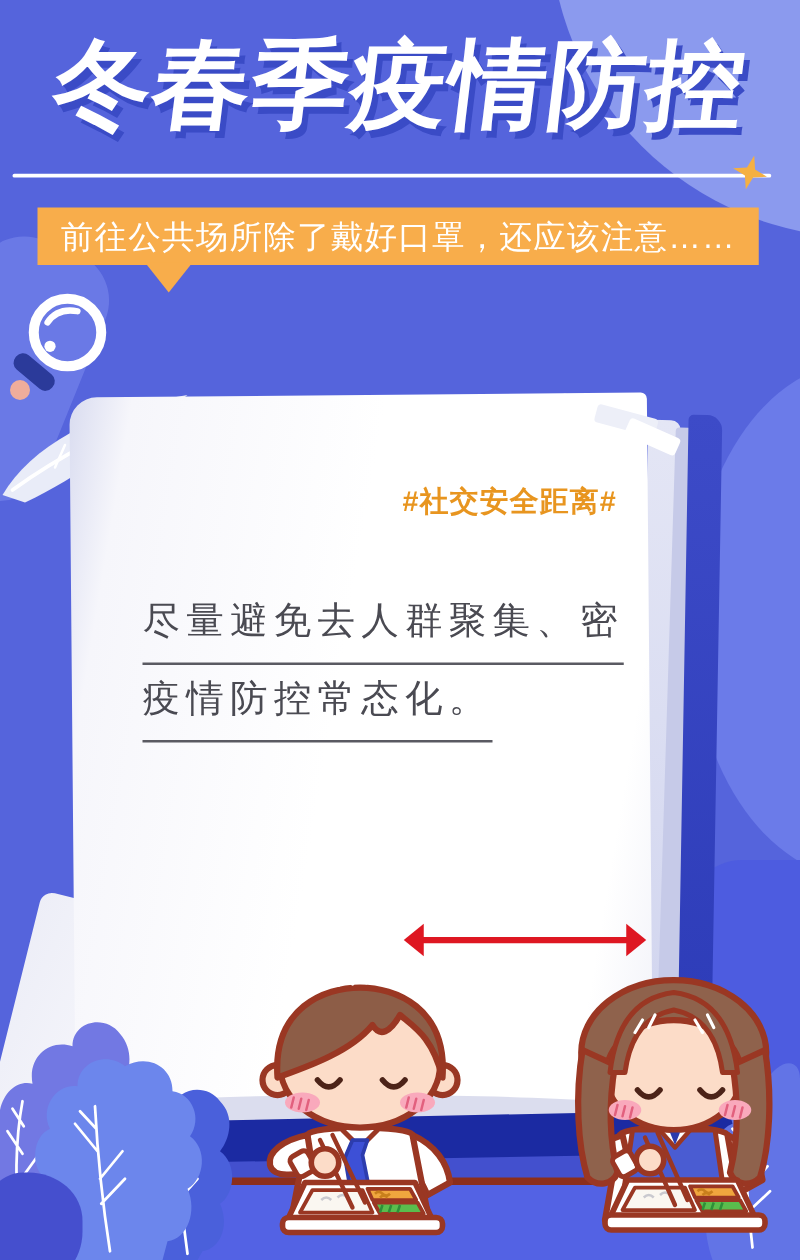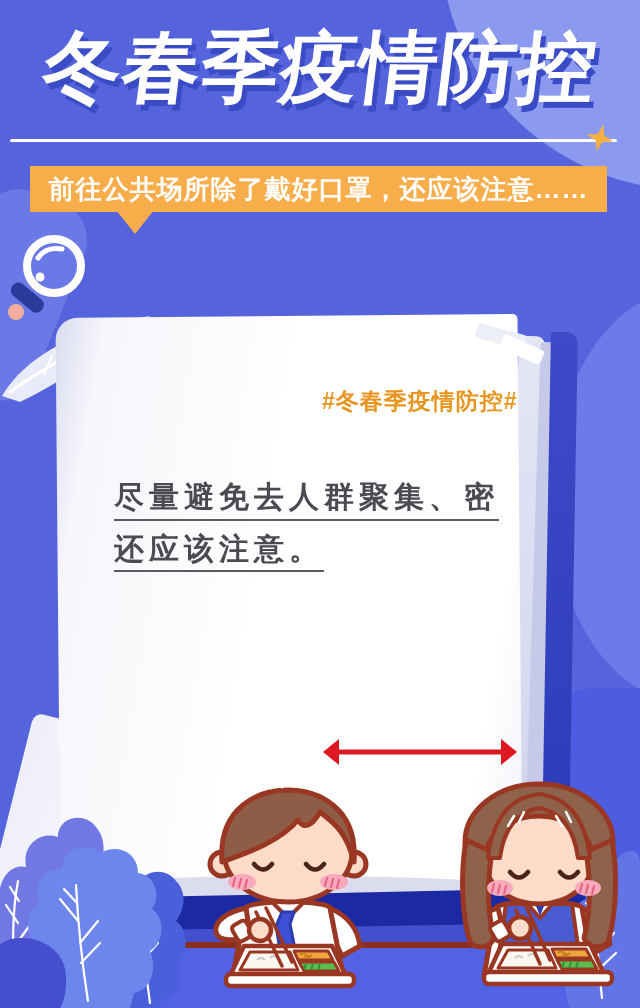--- a/index.html
+++ b/index.html
@@ -26,21 +26,21 @@
   .sparkle{
     left:586px;top:124px;width:28px;height:28px;background:#F5B042;
     clip-path:polygon(50% 0%,62% 38%,100% 50%,62% 62%,50% 100%,38% 62%,0% 50%,38% 38%);
     transform:rotate(14deg);
   }
   
   .banner{
     left:30px;top:166px;width:577px;height:46px;background:#F8AD4B;
     display:flex;align-items:center;justify-content:center;
   }
-  .banner-text{color:#ffffff;font-size:26px;font-weight:700;letter-spacing:1px;white-space:nowrap;}
+  .banner-text{color:#ffffff;font-size:26px;font-weight:400;letter-spacing:1px;white-space:nowrap;}
   .banner-tip{left:116px;top:210px;width:0;height:0;
     border-left:19px solid transparent;border-right:19px solid transparent;border-top:24px solid #F8AD4B;}
   
   .feather{left:-6px;top:292px;width:170px;height:112px;}
   .magnifier{left:2px;top:218px;width:120px;height:126px;}
   
   .page-left-lower{left:6px;top:726px;width:140px;height:216px;background:linear-gradient(100deg,#EDEEF7,#FBFBFE);transform:rotate(14deg);border-radius:10px;}
   .page-strip-1{left:512px;top:336px;width:26px;height:556px;background:linear-gradient(180deg,#E4E6F5,#CFD3EE);transform:rotate(1.4deg);border-radius:4px 8px 6px 4px;}
   .page-strip-2{left:532px;top:342px;width:18px;height:552px;background:#C6CAE8;transform:rotate(1.8deg);border-radius:3px 8px 6px 3px;}
   .page-spine{left:546px;top:332px;width:27px;height:562px;background:linear-gradient(180deg,#3D4BC8,#2B3AB6);transform:rotate(1deg);border-radius:4px 12px 10px 4px;}
@@ -50,21 +50,21 @@
     border-radius:22px 5px 16px 64px;transform:rotate(-0.5deg);
   }
   .corner-step1{left:448px;top:318px;width:56px;height:15px;background:#ffffff;transform:rotate(7deg);border-radius:3px;}
   .corner-step2{left:476px;top:329px;width:50px;height:15px;background:#EDEFF8;transform:rotate(15deg);border-radius:3px;}
   .corner-step3{left:500px;top:342px;width:44px;height:15px;background:#ffffff;transform:rotate(24deg);border-radius:3px;}
   .hashtag{left:322px;top:386px;font-size:23px;font-weight:700;color:#E8951F;letter-spacing:1px;white-space:nowrap;}
   .body-text{left:114px;top:478px;width:400px;}
   .body-line{
     display:table;white-space:nowrap;
     font-size:30px;color:#4A4A52;letter-spacing:5px;line-height:1.25;
-    padding-bottom:3px;margin-bottom:9px;border-bottom:2px solid #5A5A62;font-weight:bold;
+    padding-bottom:14px;margin-bottom:9px;border-bottom:2px solid #5A5A62;
   }
   
   .arrow{left:322px;top:736px;width:196px;height:32px;}
   
   .page-bottom-curve{left:60px;top:876px;width:470px;height:26px;background:#DBDDEE;border-radius:50%;}
   .navy-band{left:104px;top:892px;width:560px;height:52px;background:#1B2AA2;border-radius:42px 0 0 16px;transform:rotate(-1.2deg);}
   .mid-band{left:96px;top:926px;width:570px;height:28px;background:#4350CE;border-radius:24px 0 0 8px;transform:rotate(-1deg);}
   .table{left:0;top:944px;width:640px;height:64px;background:#5362E4;}
   .desk-line{left:176px;top:942px;width:464px;height:6px;background:#8C2E1C;border-radius:3px;}
   
@@ -109,25 +109,25 @@
 
   <div class="abs page-left-lower"></div>
   <div class="abs page-strip-1"></div>
   <div class="abs page-strip-2"></div>
   <div class="abs page-spine"></div>
   <div class="abs page-main"></div>
   <div class="abs corner-step1"></div>
   <div class="abs corner-step2"></div>
   <div class="abs corner-step3"></div>
 
-  <div class="abs hashtag">#冬春季疫情防控#</div>
+  <div class="abs hashtag">#社交安全距离#</div>
 
   <div class="abs body-text">
     <div class="body-line">尽量避免去人群聚集、密</div>
-    <div class="body-line">还应该注意。</div>
+    <div class="body-line">疫情防控常态化。</div>
   </div>
 
   <svg class="abs arrow" viewBox="0 0 196 32">
     <line x1="16" y1="16" x2="180" y2="16" stroke="#DE1722" stroke-width="5"></line>
     <polygon points="17,3 17,29 1,16" fill="#DE1722"></polygon>
     <polygon points="179,3 179,29 195,16" fill="#DE1722"></polygon>
   </svg>
 
   <div class="abs page-bottom-curve"></div>
   <div class="abs navy-band"></div>

